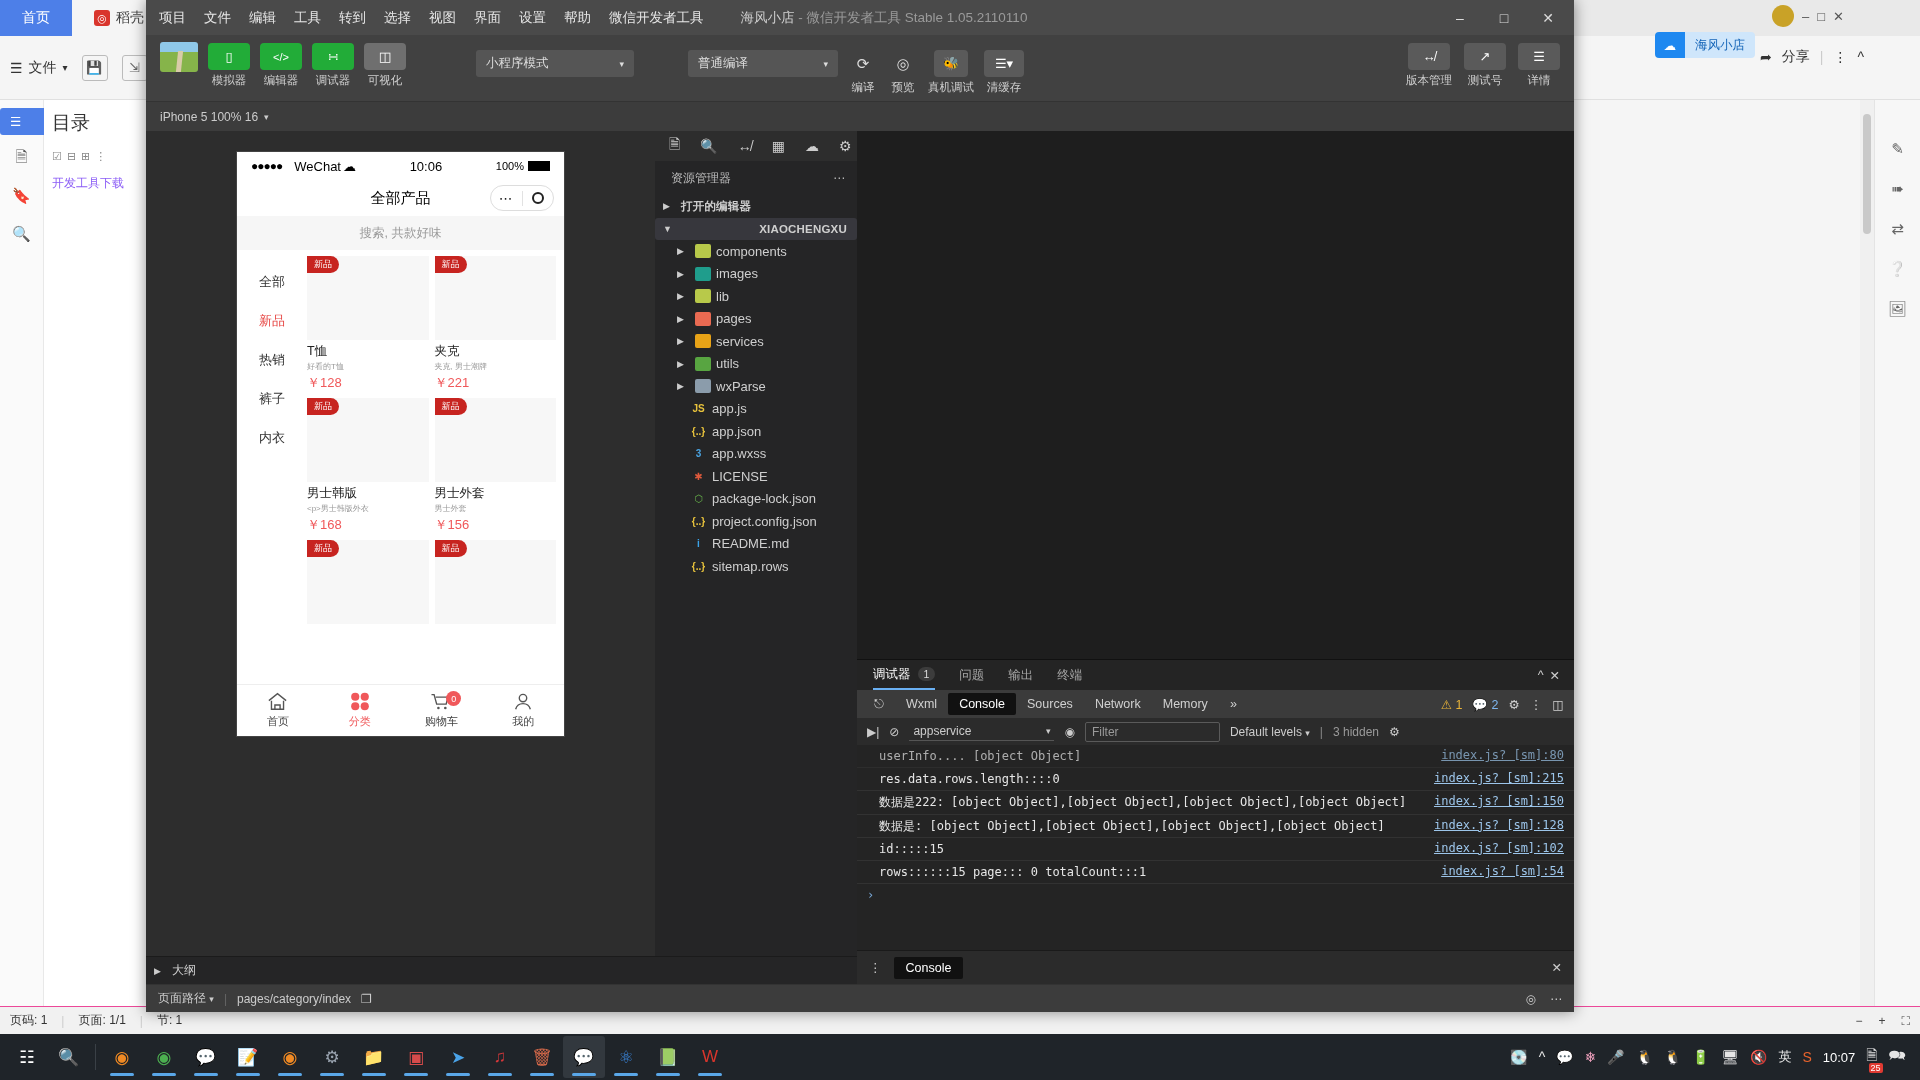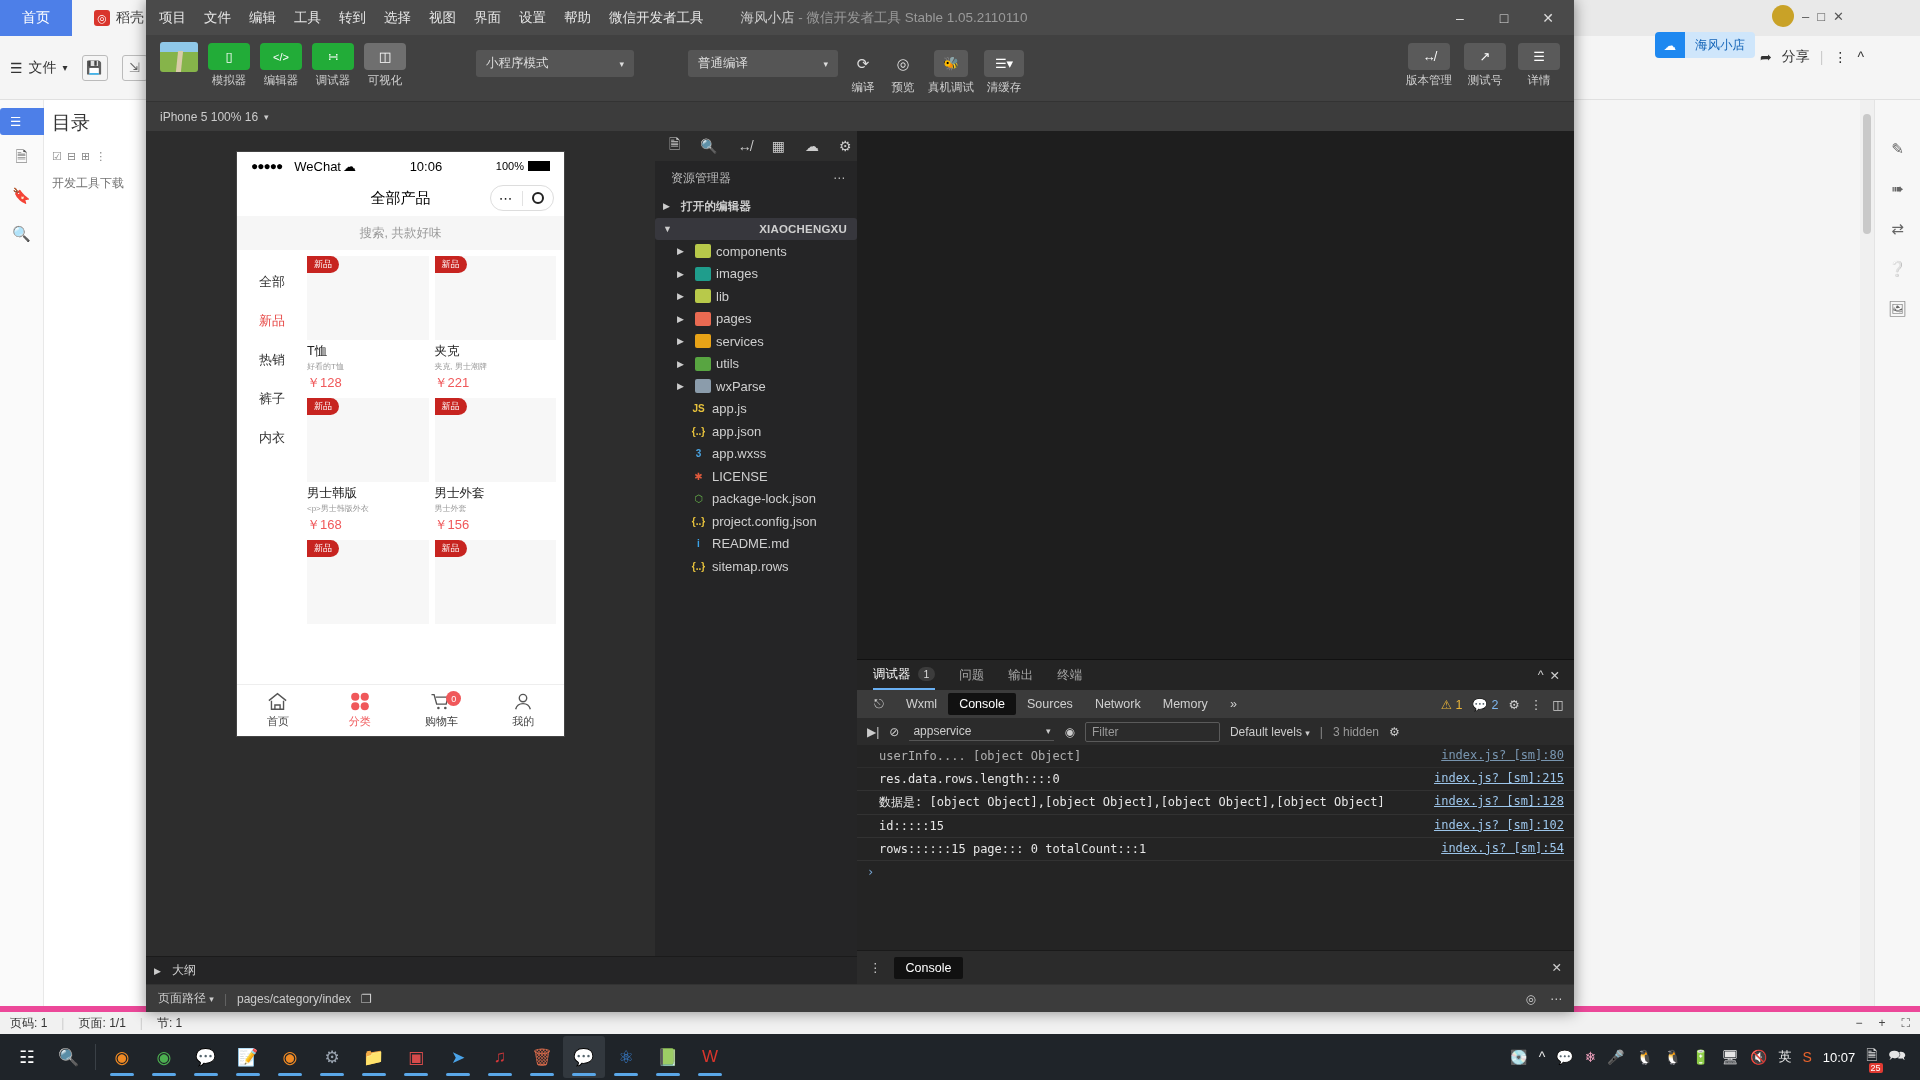--- a/index.html
+++ b/index.html
@@ -28,23 +28,23 @@
   .wps-smalls { display:flex; flex-direction:column; gap:4px; font-size:12px; color:#444; }
   .wps-smalls div { display:flex; align-items:center; gap:4px; }
   .wps-railbtn { width:30px;height:30px;margin:8px auto;border-radius:4px;
                  display:flex;align-items:center;justify-content:center;color:#555;font-size:15px;}
   .wps-railbtn.sel { background:#4d7fe8; color:#fff; }
   .wps-rail { position:absolute; left:0; top:100px; bottom:60px; width:44px; background:#fafafa;
               border-right:1px solid #e8e8e8; }
   .wps-doc { position:absolute; left:44px; top:100px; width:102px; bottom:60px; background:#fff; padding:10px 8px; }
   .wps-doc h3 { font-size:19px; color:#333; font-weight:normal; margin-bottom:14px; }
   .wps-doc .ctrls { display:flex; gap:5px; color:#888; font-size:11px; margin-bottom:12px; }
-  .wps-doc .item { font-size:12px; color:#737373; }
+  .wps-doc .item { font-size:12px; color:#8b5cf6; }
   .wps-status { position:absolute; left:0; right:0; bottom:46px; height:28px; background:#f1f1f1;
-                border-top:6px solid #ec4899; display:flex; align-items:center; gap:14px;
+                border-top:1px solid #ec4899; display:flex; align-items:center; gap:14px;
                 padding:0 10px; font-size:12px; color:#333; }
   .wps-rightrail { position:absolute; right:0; top:100px; width:46px; bottom:60px; background:#f7f7f7;
                    border-left:1px solid #e4e4e4; display:flex; flex-direction:column;
                    align-items:center; padding-top:40px; gap:22px; color:#666; font-size:15px; }
   .wps-scroll { position:absolute; right:46px; top:100px; bottom:60px; width:14px; background:#f0f0f0; }
   .wps-scroll i { position:absolute; left:3px; top:14px; width:8px; height:120px; background:#c9c9c9; border-radius:4px; display:block;}
 
   
   .devwin { position:absolute; left:146px; top:0; width:1428px; height:1012px;
             background:#3c3c3c; box-shadow:0 0 14px rgba(0,0,0,.45); }
@@ -642,20 +642,24 @@
           <div class="logs">
             <div class="logrow" style="opacity:.7">
               <span class="msg">userInfo....  [object Object]</span>
               <span class="src">index.js? [sm]:80</span>
             </div>
             <div class="logrow">
               <span class="msg">res.data.rows.length::::0</span>
               <span class="src">index.js? [sm]:215</span>
             </div>
             <div class="logrow">
+              <span class="msg">数据是222:  [object Object],[object Object],[object Object],[object Object]</span>
+              <span class="src">index.js? [sm]:150</span>
+            </div>
+            <div class="logrow">
               <span class="msg">数据是:  [object Object],[object Object],[object Object],[object Object]</span>
               <span class="src">index.js? [sm]:128</span>
             </div>
             <div class="logrow">
               <span class="msg">id:::::15</span>
               <span class="src">index.js? [sm]:102</span>
             </div>
             <div class="logrow">
               <span class="msg">rows::::::15  page:::  0 totalCount:::1</span>
               <span class="src">index.js? [sm]:54</span>

